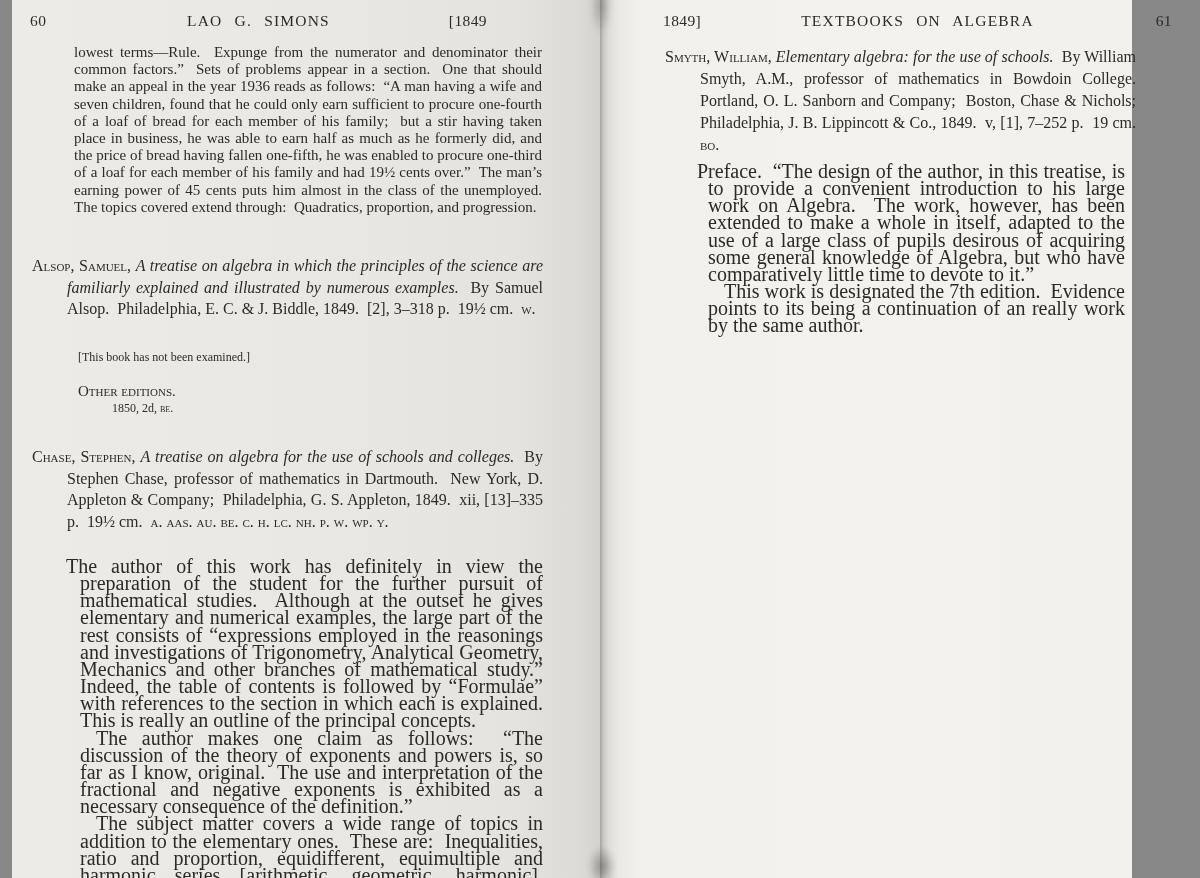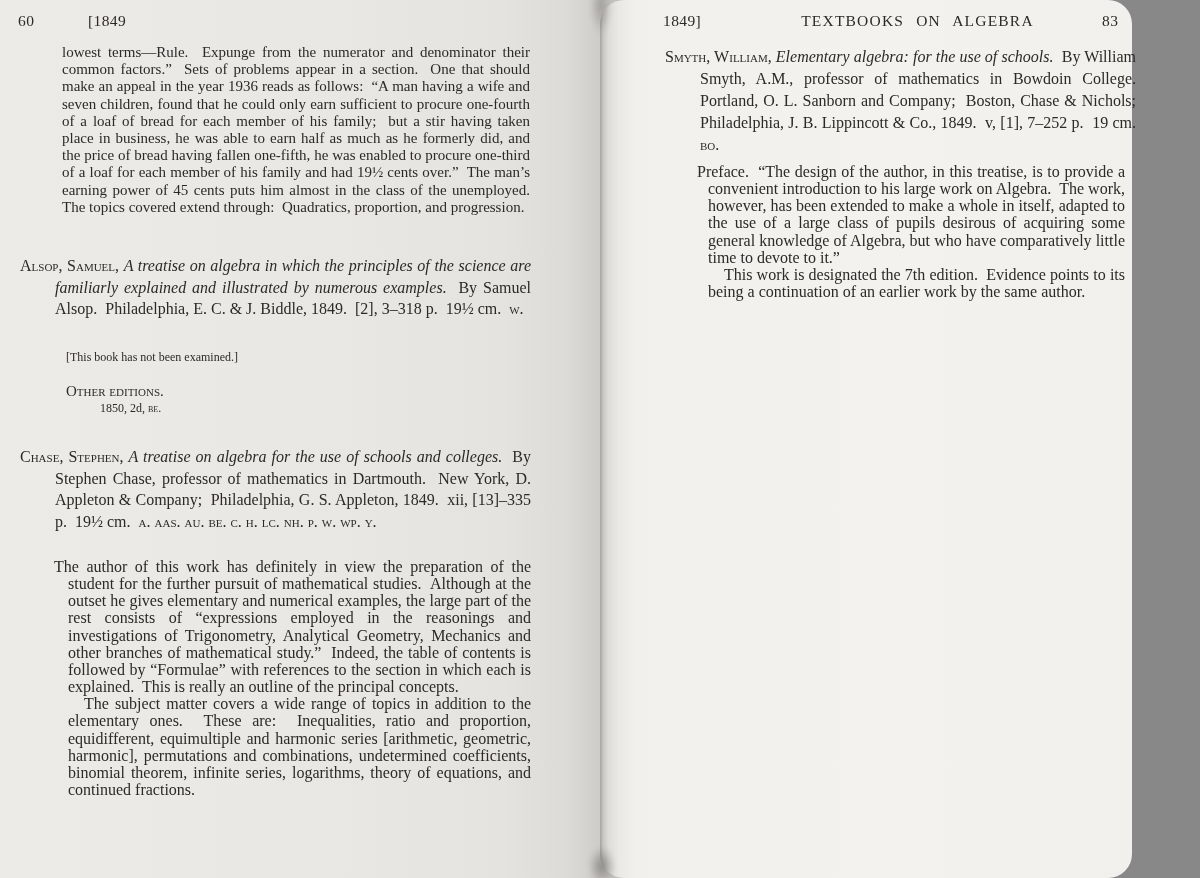--- a/index.html
+++ b/index.html
@@ -3,109 +3,110 @@
 <meta charset="utf-8">
 <style>
   html,body { margin:0; padding:0; background:#888; }
   .spread {
     position:relative; width:1200px; height:878px; overflow:hidden;
     font-family:"Liberation Serif", serif; color:#2b2a27;
     -webkit-font-smoothing:antialiased;
   }
   .page { position:absolute; top:0; height:878px; }
   .page-left {
-    left:0; width:644px;
+    left:12px; width:644px;
     background:linear-gradient(90deg,#edebe7 0%, #e9e7e3 55%, #e5e3df 78%,
       #dddbd7 88%, #cccac6 94%, #b4b2af 98%, #8f8d8a 99.7%, #7c7a77 100%);
   }
   .page-right {
     left:600px; width:532px;
     background:linear-gradient(90deg,#a5a3a0 0%, #c9c7c3 0.6%, #dedcd8 1.6%,
       #ebe9e5 3.5%, #f1f0ec 7%, #f3f2ee 55%, #f1f0ec 100%);
-    border-radius:24px;
   }
   .gutter-smudge-bottom {
     position:absolute; left:588px; top:846px; width:28px; height:34px;
     background:radial-gradient(ellipse at 50% 60%, rgba(45,44,42,0.40), rgba(45,44,42,0) 70%);
     filter:blur(2px);
   }
   .gutter-smudge-top {
     position:absolute; left:590px; top:-6px; width:22px; height:40px;
     background:radial-gradient(ellipse at 50% 30%, rgba(45,44,42,0.28), rgba(45,44,42,0) 72%);
     filter:blur(2px);
   }
 
   .runhead {
     position:absolute; display:flex; align-items:baseline;
     font-size:15.5px; letter-spacing:0.4px;
   }
   .runhead .rh-side { width:70px; }
   .runhead .rh-title { flex:1; text-align:center; letter-spacing:1.2px; word-spacing:7px; }
-  .runhead .rh-right { }
+  .runhead .rh-right { text-align:right; }
 
   .bodytext {
     position:absolute; text-align:justify; white-space:pre-wrap;
     font-size:15px; line-height:17.2px; hyphens:manual;
   }
   .entry {
     position:absolute; text-align:justify; white-space:pre-wrap;
     font-size:16px; line-height:21.7px; hyphens:manual;
     padding-left:35px; text-indent:-35px;
   }
   .sc { font-variant:small-caps;text-align:center; }
   .it { font-style:italic; }
   .note { position:absolute; font-size:12px; }
-  .annot { position:absolute; text-align:justify; font-size:16px; line-height:17.15px; }
+  .annot { position:absolute; text-align:justify; font-size:20px; line-height:17.15px; }
   .annot p { margin:0; padding-left:14px; white-space:pre-wrap; hyphens:manual; }
   .annot p.hang { text-indent:-14px; }
   .annot p.indent { text-indent:16px; }
   .annot-r p { padding-left:11px; }
   .annot-r p.hang { text-indent:-11px; }
 </style>
 </head>
 <body>
 
 <div class="spread">
 
   <div class="page page-left">
 
     <div class="runhead" style="left:18px; top:12px; width:512px;">
       <span class="rh-side">60</span>
+      <span class="rh-title">LAO G. SIMONS</span>
       <span class="rh-side rh-right" style="padding-right:55px;">[1849</span>
     </div>
 
     <div class="bodytext" style="left:62px; top:44px; width:468px;">lowest terms—Rule.  Expunge from the numerator and de­nominator their common factors.”  Sets of problems appear in a section.  One that should make an appeal in the year 1936 reads as follows:  “A man having a wife and seven children, found that he could only earn sufficient to procure one-fourth of a loaf of bread for each member of his family;  but a stir having taken place in business, he was able to earn half as much as he formerly did, and the price of bread having fallen one-fifth, he was enabled to procure one-third of a loaf for each member of his family and had 19½ cents over.”  The man’s earning power of 45 cents puts him almost in the class of the unemployed.  The topics covered extend through:  Quadratics, proportion, and progression.</div>
 
     <div class="entry" style="left:20px; top:255px; width:476px;"><span class="sc">Alsop, Samuel, </span><span class="it">A treatise on algebra in which the principles of the science are familiarly explained and illustrated by numerous examples.</span><span>  By Samuel Alsop.  Philadelphia, E. C. &amp; J. Biddle, 1849.  [2], 3–318 p.  19½ cm.  </span><span class="sc">w.</span></div>
 
     <div class="note" style="left:66px; top:350px;">[This book has not been examined.]</div>
 
     <div class="note sc" style="left:66px; top:383px; font-size:15px;">Other editions.</div>
 
     <div class="note" style="left:100px; top:401px;"><span>1850, 2d, </span><span class="sc">be.</span></div>
 
     <div class="entry" style="left:20px; top:446px; width:476px;"><span class="sc">Chase, Stephen, </span><span class="it">A treatise on algebra for the use of schools and col­leges.</span><span>  By Stephen Chase, professor of mathematics in Dart­mouth.  New York, D. Appleton &amp; Company;  Philadelphia, G. S. Appleton, 1849.  xii, [13]–335 p.  19½ cm.  </span><span class="sc">a. aas. au. be. c. h. lc. nh. p. w. wp. y.</span></div>
 
     <div class="annot" style="left:54px; top:558px; width:477px;">
       <p class="hang">The author of this work has definitely in view the preparation of the student for the further pursuit of mathematical studies.  Al­though at the outset he gives elementary and numerical ex­amples, the large part of the rest consists of “expressions em­ployed in the reasonings and investigations of Trigonometry, Analytical Geometry, Mechanics and other branches of mathe­matical study.”  Indeed, the table of contents is followed by “Formulae” with references to the section in which each is ex­plained.  This is really an outline of the principal concepts.</p>
+      <p class="indent">The author makes one claim as follows:  “The discussion of the theory of exponents and powers is, so far as I know, original.  The use and interpretation of the fractional and negative expo­nents is exhibited as a necessary consequence of the definition.”</p>
       <p class="indent">The subject matter covers a wide range of topics in addition to the elementary ones.  These are:  Inequalities, ratio and propor­tion, equidifferent, equimultiple and harmonic series [arithmetic, geometric, harmonic], permutations and combinations, undeter­mined coefficients, binomial theorem, infinite series, logarithms, theory of equations, and continued fractions.</p>
     </div>
   </div>
 
   <div class="page page-right">
 
     <div class="runhead" style="left:63px; top:12px; width:509px;">
       <span class="rh-side">1849]</span>
       <span class="rh-title">TEXTBOOKS ON ALGEBRA</span>
-      <span class="rh-side rh-right">83</span>
+      <span class="rh-side rh-right">61</span>
     </div>
 
     <div class="entry" style="left:65px; top:46px; width:436px; line-height:22px;"><span class="sc">Smyth, William, </span><span class="it">Elementary algebra: for the use of schools.</span><span>  By William Smyth, A.M., professor of mathematics in Bowdoin College.  Portland, O. L. Sanborn and Company;  Boston, Chase &amp; Nichols;  Philadelphia, J. B. Lippincott &amp; Co., 1849.  v, [1], 7–252 p.  19 cm.  </span><span class="sc">bo.</span></div>
 
     <div class="annot annot-r" style="left:97px; top:163px; width:428px;">
       <p class="hang">Preface.  “The design of the author, in this treatise, is to provide a convenient introduction to his large work on Algebra.  The work, however, has been extended to make a whole in itself, adapted to the use of a large class of pupils desirous of acquiring some general knowledge of Algebra, but who have comparatively little time to devote to it.”</p>
-      <p class="indent">This work is designated the 7th edition.  Evidence points to its being a continuation of an earlier work by the same author.</p>
+      <p class="indent">This work is designated the 7th edition.  Evidence points to its being a continuation of an really work by the same author.</p>
     </div>
   </div>
 
   <div class="gutter-smudge-top"></div>
   <div class="gutter-smudge-bottom"></div>
 </div>
 
 </body></html>

